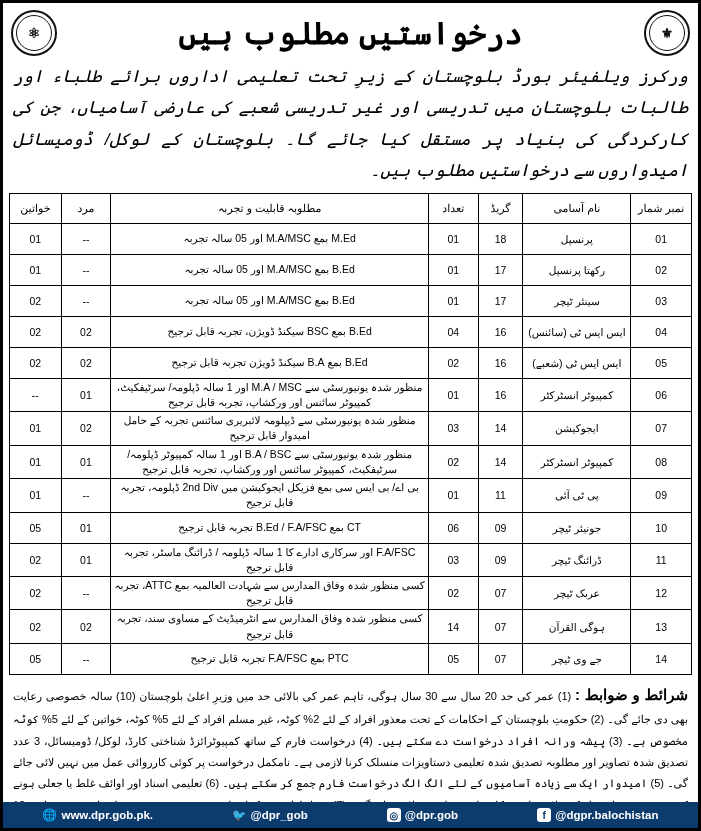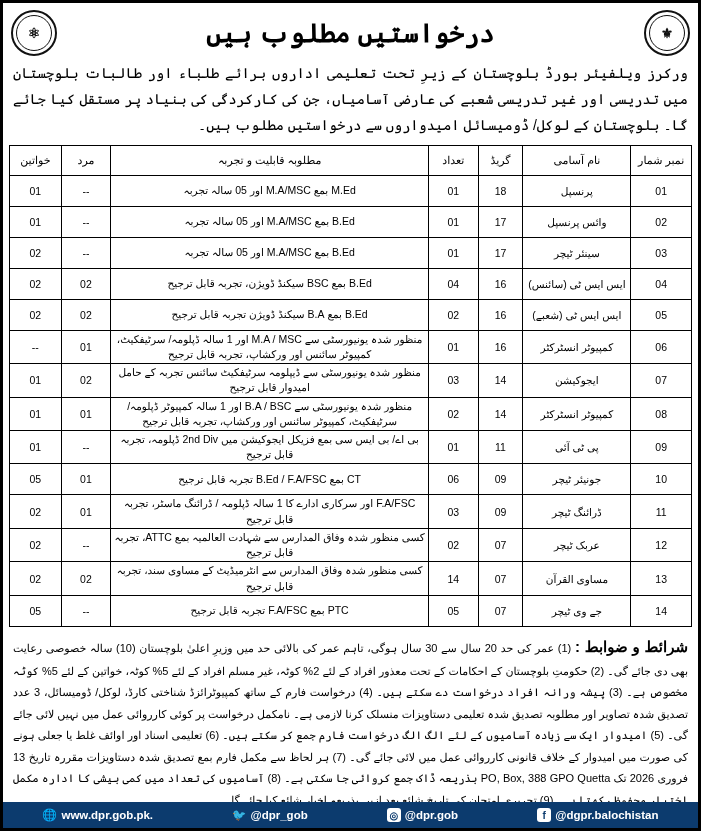--- a/index.html
+++ b/index.html
@@ -41,32 +41,33 @@
   }
   .logo .inner {
     width: 36px; height: 36px; border-radius: 50%;
     border: 1px solid #111;
     display:flex;align-items:center;justify-content:center;
     font-size: 14px;
   }
   .header-title {
     flex: 1;
     text-align: center;
-    font-size: 26px;
+    font-size: 31px;
     font-weight: bold;
     letter-spacing: 0px;
     direction: rtl;
   }
   
   .intro {
     direction: rtl;
     text-align: justify;
-    font-size: 14px;
+    font-size: 17px;
     line-height: 1.85;
     padding: 2px 4px 6px 4px;
+    font-style: italic;
   }
   
   table.jobs {
     width: 100%;
     border-collapse: collapse;
     direction: rtl;
     table-layout: fixed;
   }
   table.jobs th, table.jobs td {
     border: 1px solid #000;
@@ -188,21 +189,21 @@
         <td>01</td>
         <td class="post">پرنسپل</td>
         <td>18</td>
         <td>01</td>
         <td class="qual">M.Ed بمع M.A/MSC اور 05 سالہ تجربہ</td>
         <td>--</td>
         <td>01</td>
       </tr>
       <tr>
         <td>02</td>
-        <td class="post">وائس پرنسپل</td>
+        <td class="post">رکھتا پرنسپل</td>
         <td>17</td>
         <td>01</td>
         <td class="qual">B.Ed بمع M.A/MSC اور 05 سالہ تجربہ</td>
         <td>--</td>
         <td>01</td>
       </tr>
       <tr>
         <td>03</td>
         <td class="post">سینئر ٹیچر</td>
         <td>17</td>
@@ -236,21 +237,21 @@
         <td>01</td>
         <td class="qual">منظور شدہ یونیورسٹی سے M.A / MSC اور 1 سالہ ڈپلومہ/ سرٹیفکیٹ، کمپیوٹر سائنس اور ورکشاپ، تجربہ قابل ترجیح</td>
         <td>01</td>
         <td>--</td>
       </tr>
       <tr>
         <td>07</td>
         <td class="post">ایجوکیشن</td>
         <td>14</td>
         <td>03</td>
-        <td class="qual">منظور شدہ یونیورسٹی سے ڈیپلومہ سرٹیفکیٹ سائنس تجربہ کے حامل امیدوار قابل ترجیح</td>
+        <td class="qual">منظور شدہ یونیورسٹی سے ڈیپلومہ لائبریری سائنس تجربہ کے حامل امیدوار قابل ترجیح</td>
         <td>02</td>
         <td>01</td>
       </tr>
       <tr>
         <td>08</td>
         <td class="post">کمپیوٹر انسٹرکٹر</td>
         <td>14</td>
         <td>02</td>
         <td class="qual">منظور شدہ یونیورسٹی سے B.A / BSC اور 1 سالہ کمپیوٹر ڈپلومہ/ سرٹیفکیٹ، کمپیوٹر سائنس اور ورکشاپ، تجربہ قابل ترجیح</td>
         <td>01</td>
@@ -287,21 +288,21 @@
         <td>12</td>
         <td class="post">عربک ٹیچر</td>
         <td>07</td>
         <td>02</td>
         <td class="qual">کسی منظور شدہ وفاق المدارس سے شہادت العالمیہ بمع ATTC، تجربہ قابل ترجیح</td>
         <td>--</td>
         <td>02</td>
       </tr>
       <tr>
         <td>13</td>
-        <td class="post">مساوی القرآن</td>
+        <td class="post">ہوگی القرآن</td>
         <td>07</td>
         <td>14</td>
         <td class="qual">کسی منظور شدہ وفاق المدارس سے انٹرمیڈیٹ کے مساوی سند، تجربہ قابل ترجیح</td>
         <td>02</td>
         <td>02</td>
       </tr>
       <tr>
         <td>14</td>
         <td class="post">جے وی ٹیچر</td>
         <td>07</td>

